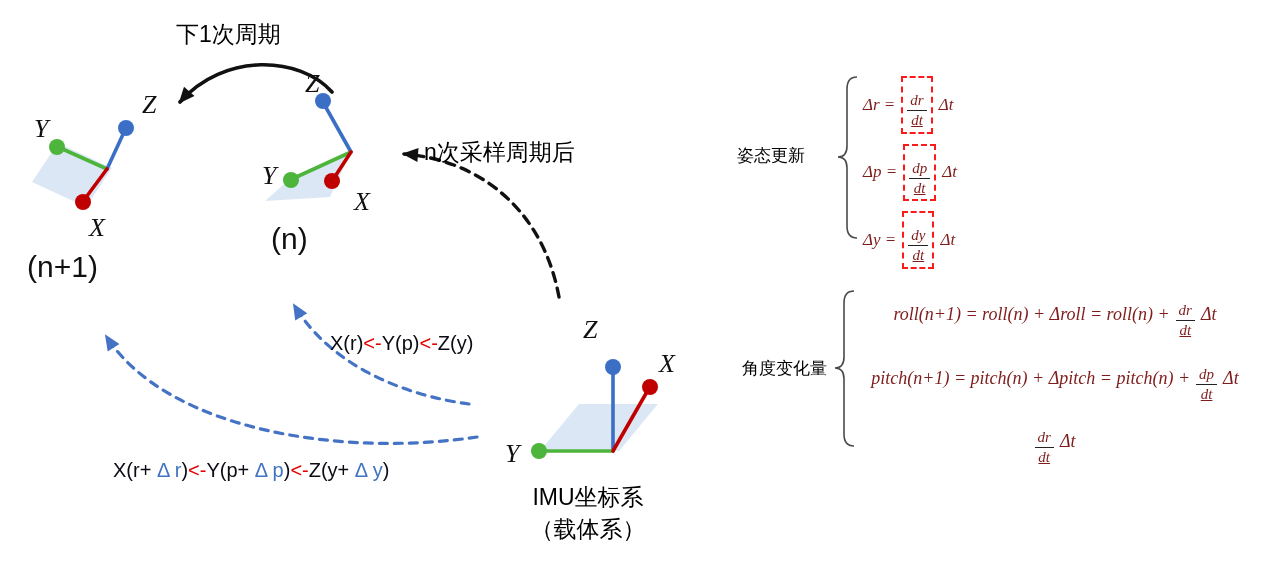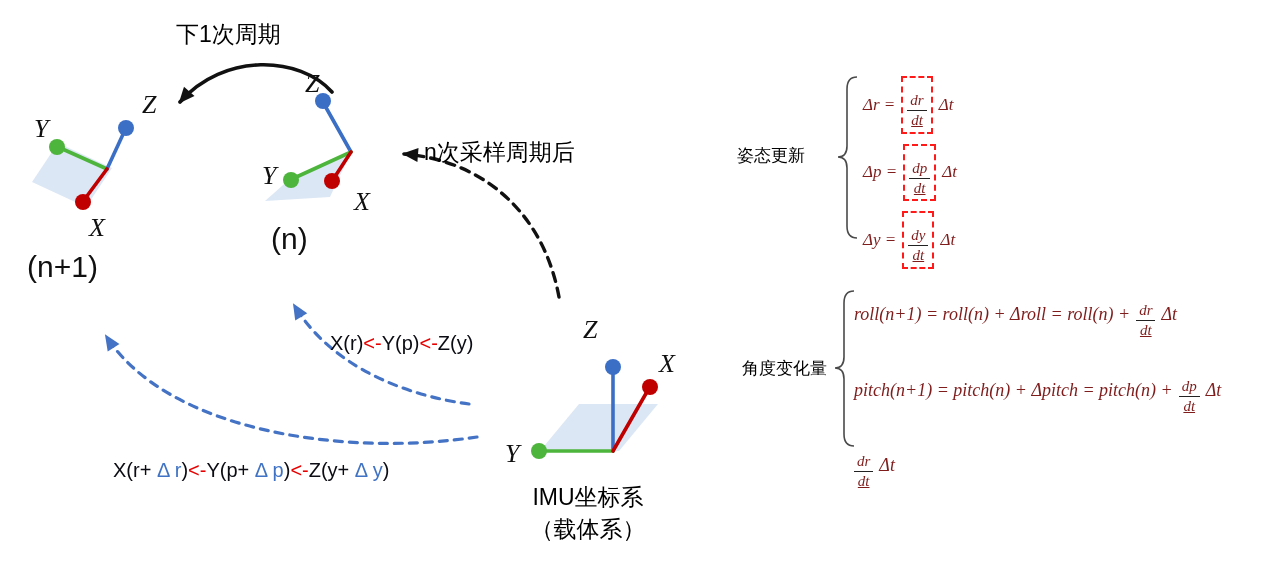--- a/index.html
+++ b/index.html
@@ -29,21 +29,21 @@
   .lbl-cn{font-family:"Liberation Sans",sans-serif;font-size:23px;fill:#000;}
   .lbl-cn-center{font-family:"Liberation Sans",sans-serif;font-size:23px;fill:#000;text-anchor:middle;}
   .lbl-rot{font-family:"Liberation Sans",sans-serif;font-size:20px;}
   .seg-ink{fill:#0b0b14;}
   .seg-red{fill:var(--text-red,#e80000);}
   .seg-blue{fill:var(--delta-blue,#4173c4);}
 
   .cn-label{position:absolute;font-size:17px;color:#000;font-family:"Liberation Sans",sans-serif;}
   .eq-group{position:absolute;display:flex;flex-direction:column;font-family:"Liberation Serif",serif;font-style:italic;color:#7f1d1d;}
   .g-angle{gap:10px;}
-  .g-att{gap:26px;align-items:flex-start;}
+  .g-att{gap:14px;align-items:center;}
   .eq-row{display:flex;align-items:center;gap:6px;white-space:pre;}
   .g-angle .eq-row{font-size:17px;}
   .g-att .eq-row{font-size:18px;}
   .frac{display:inline-flex;flex-direction:column;align-items:center;font-size:15px;line-height:1.15;margin-top:12px;}
   .frac .num{border-bottom:1.4px solid #222;padding:0 3px 1px;}
   .frac .den{padding-top:1px;text-decoration:underline;}
   .redbox{display:inline-flex;border:2px dashed var(--box-red,#f00);padding:2px 4px;}
 </style>
 </head>
 <body>

